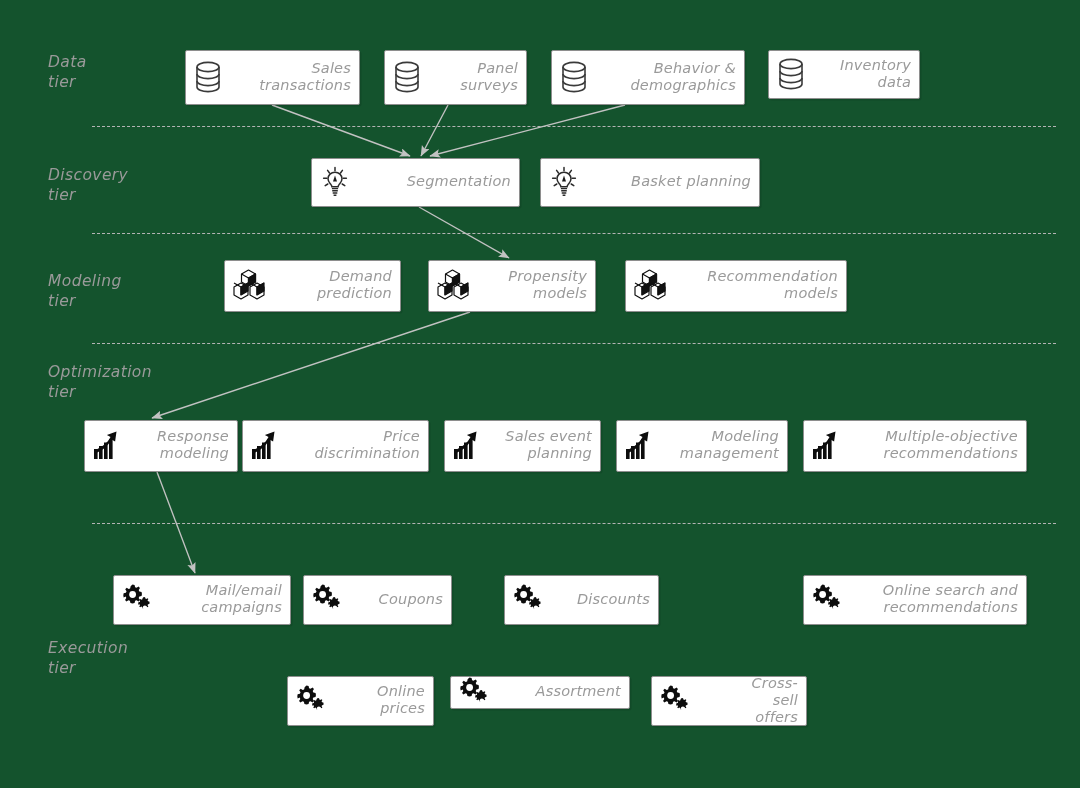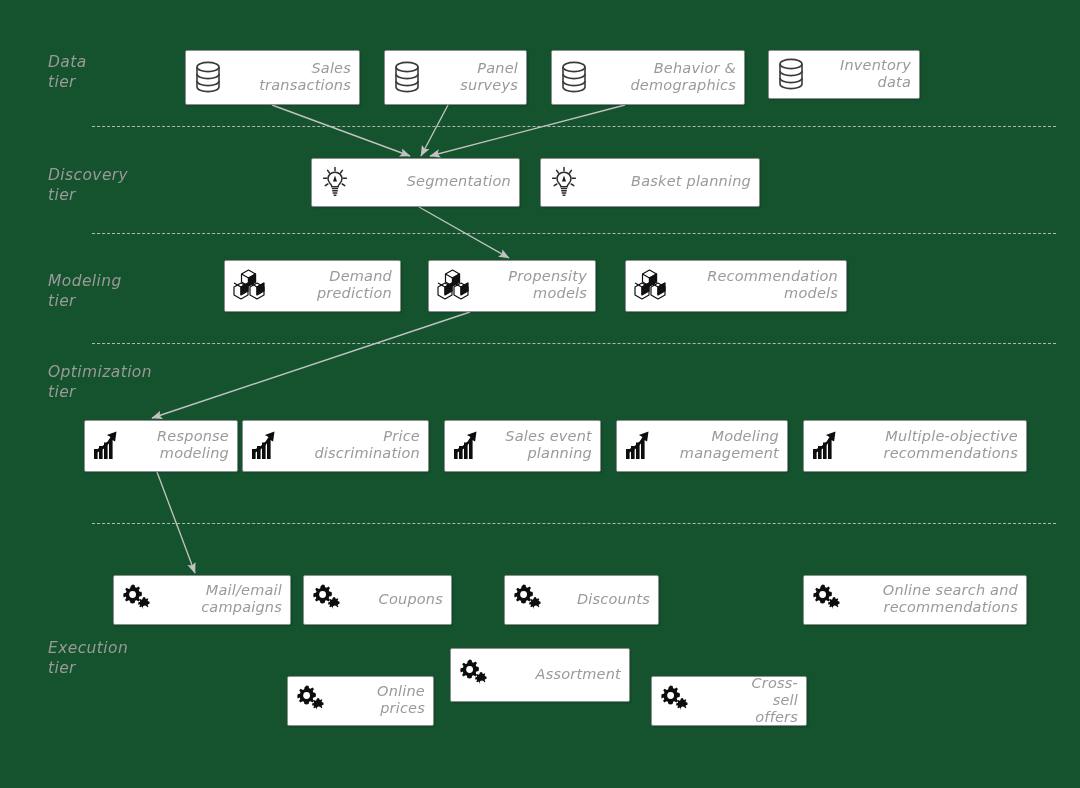--- a/index.html
+++ b/index.html
@@ -418,21 +418,21 @@
           <g fill="#0d0d0d">
             <path d="M13.2 2.2l2.9.5.7 3.1 2.1.9 2.6-1.8 2.1 2.1-1.8 2.6.9 2.1 3.1.7.5 2.9-.5 2.9-3.1.7-.9 2.1 1.8 2.6-2.1 2.1-2.6-1.8-2.1.9-.7 3.1-2.9.5-2.9-.5-.7-3.1-2.1-.9-2.6 1.8-2.1-2.1 1.8-2.6-.9-2.1L0.9 20l-.5-2.9.5-2.9 3.1-.7.9-2.1-1.8-2.6 2.1-2.1 2.6 1.8 2.1-.9.7-3.1z" transform="translate(17,13) scale(0.44)"></path>
           </g>
           <circle cx="23.9" cy="24.5" r="2.1" fill="#fff"></circle>
         </svg>
     </span>
     <span class="lbl">Online
 prices</span>
   </div>
 
-  <div class="node exec2" style="left:450px; top:648px; width:180px; height:54px;">
+  <div class="node exec2" style="left:450px; top:676px; width:180px; height:33px;">
     <span class="ico">
       <svg width="34" height="32" viewBox="0 0 34 32">
           <g fill="#0d0d0d">
             <path d="M13.2 2.2l2.9.5.7 3.1 2.1.9 2.6-1.8 2.1 2.1-1.8 2.6.9 2.1 3.1.7.5 2.9-.5 2.9-3.1.7-.9 2.1 1.8 2.6-2.1 2.1-2.6-1.8-2.1.9-.7 3.1-2.9.5-2.9-.5-.7-3.1-2.1-.9-2.6 1.8-2.1-2.1 1.8-2.6-.9-2.1L0.9 20l-.5-2.9.5-2.9 3.1-.7.9-2.1-1.8-2.6 2.1-2.1 2.6 1.8 2.1-.9.7-3.1z" transform="translate(2,0) scale(0.72)"></path>
           </g>
           <circle cx="11.6" cy="11.5" r="3.4" fill="#fff"></circle>
           <g fill="#0d0d0d">
             <path d="M13.2 2.2l2.9.5.7 3.1 2.1.9 2.6-1.8 2.1 2.1-1.8 2.6.9 2.1 3.1.7.5 2.9-.5 2.9-3.1.7-.9 2.1 1.8 2.6-2.1 2.1-2.6-1.8-2.1.9-.7 3.1-2.9.5-2.9-.5-.7-3.1-2.1-.9-2.6 1.8-2.1-2.1 1.8-2.6-.9-2.1L0.9 20l-.5-2.9.5-2.9 3.1-.7.9-2.1-1.8-2.6 2.1-2.1 2.6 1.8 2.1-.9.7-3.1z" transform="translate(17,13) scale(0.44)"></path>
           </g>
           <circle cx="23.9" cy="24.5" r="2.1" fill="#fff"></circle>

